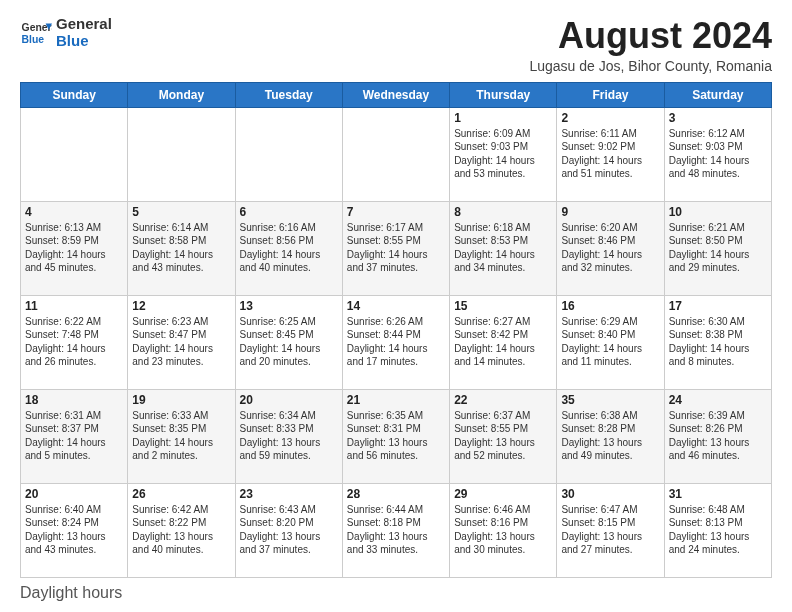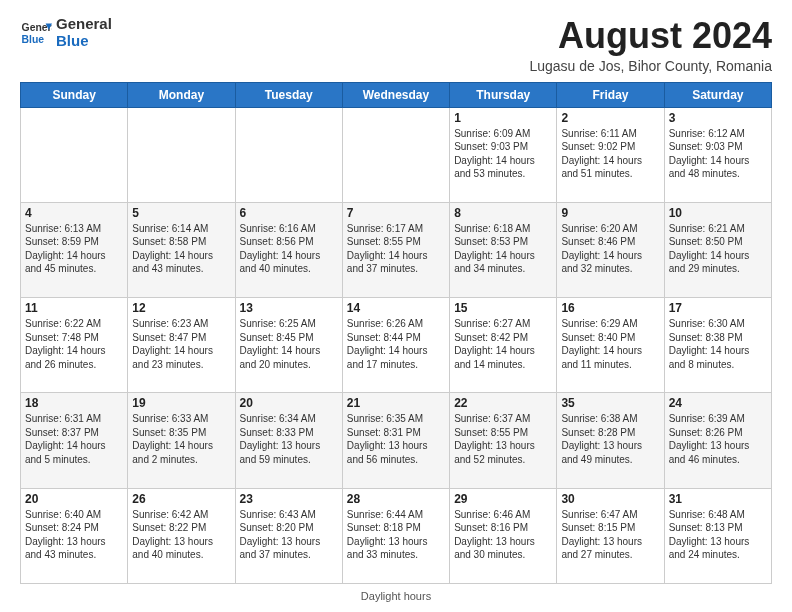--- a/index.html
+++ b/index.html
@@ -82,23 +82,22 @@
       margin-bottom: 2px;
     }
     .day-info {
       font-size: 10px;
       line-height: 1.35;
       color: #333;
     }
     .empty-cell { background: #fff !important; }
     .footer {
       margin-top: 6px;
-      font-size: 11px;
+      font-size: 16px;
       color: #555;
-      text-align: center;
     }
   </style>
 </head>
 <body>
 
 <div class="page">
   <div class="header">
     <div class="logo">
       <svg class="logo-icon" viewBox="0 0 40 40" xmlns="http://www.w3.org/2000/svg">
         <text x="2" y="18" font-size="13" font-weight="bold" fill="#333" font-family="Arial">General</text>

